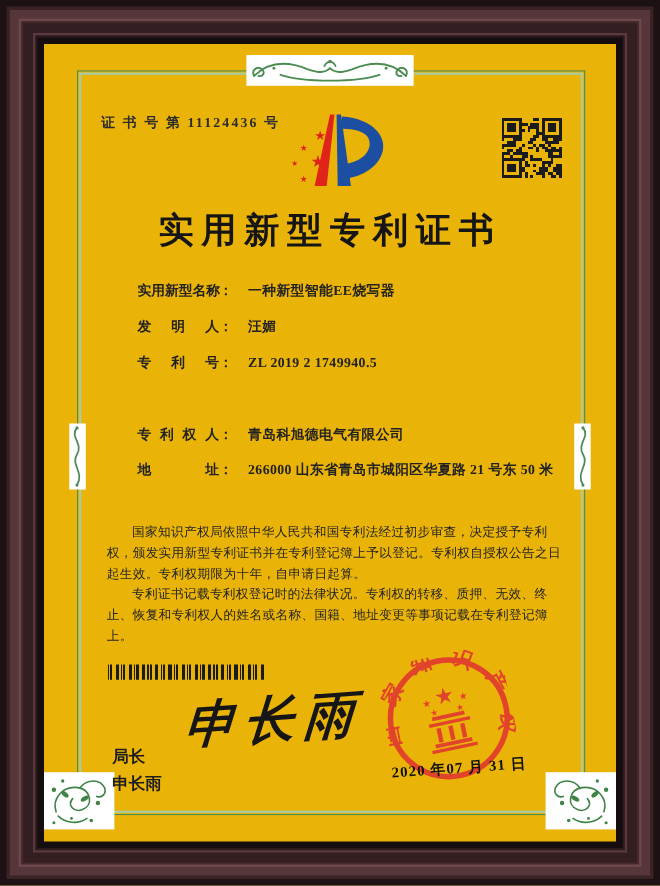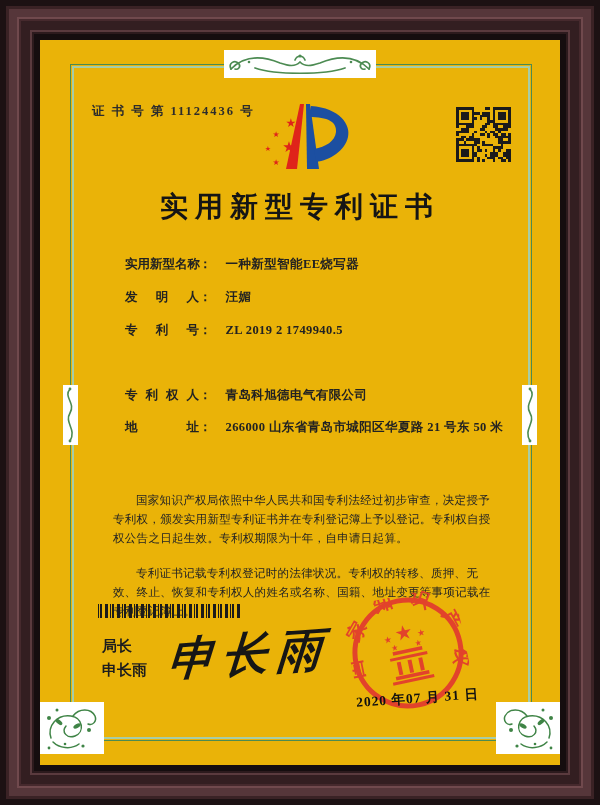--- a/index.html
+++ b/index.html
@@ -19,33 +19,33 @@
       inset 0 0 0 40px #150d0f;}
   
   .green-border{position:absolute;left:70px;top:64px;width:460px;height:675px;
     border:1px solid #4c8b52;z-index:1;}
   .green-border::after{content:"";position:absolute;left:1px;top:1px;right:1px;bottom:1px;
     border:2px solid #a7cda7;}
   .mask{position:absolute;background:#fff;z-index:2;display:flex;align-items:center;justify-content:center;}
   
   .cert-number{position:absolute;left:92px;top:103px;font-size:12.5px;font-weight:600;
     letter-spacing:2px;color:#2c2c2c;z-index:3;}
-  .title{position:absolute;left:0;right:0;top:188px;text-align:center;font-size:28px;
+  .title{position:absolute;left:0;right:0;top:188px;text-align:center;font-size:32px;
     font-weight:700;letter-spacing:7px;color:#151515;z-index:3;}
   .field-row{position:absolute;left:97px;width:430px;font-size:12.5px;font-weight:700;
     color:#222;z-index:3;white-space:nowrap;}
   .flabel{display:inline-block;width:74px;text-align:justify;text-align-last:justify;margin-left:28px;}
   .fcolon{display:inline-block;}
   .fvalue{margin-left:14px;letter-spacing:.4px;}
   .second-col{position:absolute;left:218px;top:0;white-space:nowrap;}
   .paras{position:absolute;left:97px;top:475px;width:417px;font-size:11.5px;line-height:19px;
     color:#242424;z-index:3;letter-spacing:.3px;}
-  .paras p{margin:16px;text-indent:2em;}
+  .paras p{margin:0;text-indent:2em;}
   .barcode{position:absolute;left:98px;top:604px;z-index:3;}
-  .issuer{position:absolute;left:102px;top:634px;z-index:3;
+  .issuer{position:absolute;left:102px;top:677px;z-index:3;
     font-family:"Liberation Sans","DejaVu Sans",sans-serif;font-size:15px;font-weight:600;
     color:#1d1d1d;line-height:24px;}
   .signature{position:absolute;left:168px;top:624px;z-index:3;font-size:46px;color:#161616;
     letter-spacing:8px;transform:rotate(-4deg) skewX(-8deg);font-style:italic;font-weight:600;}
   .seal{position:absolute;left:350px;top:595px;width:116px;height:116px;z-index:3;
     transform:rotate(-12deg);opacity:.93;}
   .seal-date{position:absolute;left:356px;top:690px;width:110px;z-index:4;font-size:13.5px;
     font-weight:700;color:#111;transform:rotate(-4deg);white-space:nowrap;letter-spacing:1px;}
   .logo{position:absolute;left:258px;top:99px;z-index:3;}
   .qr{position:absolute;left:456px;top:107px;z-index:3;}

